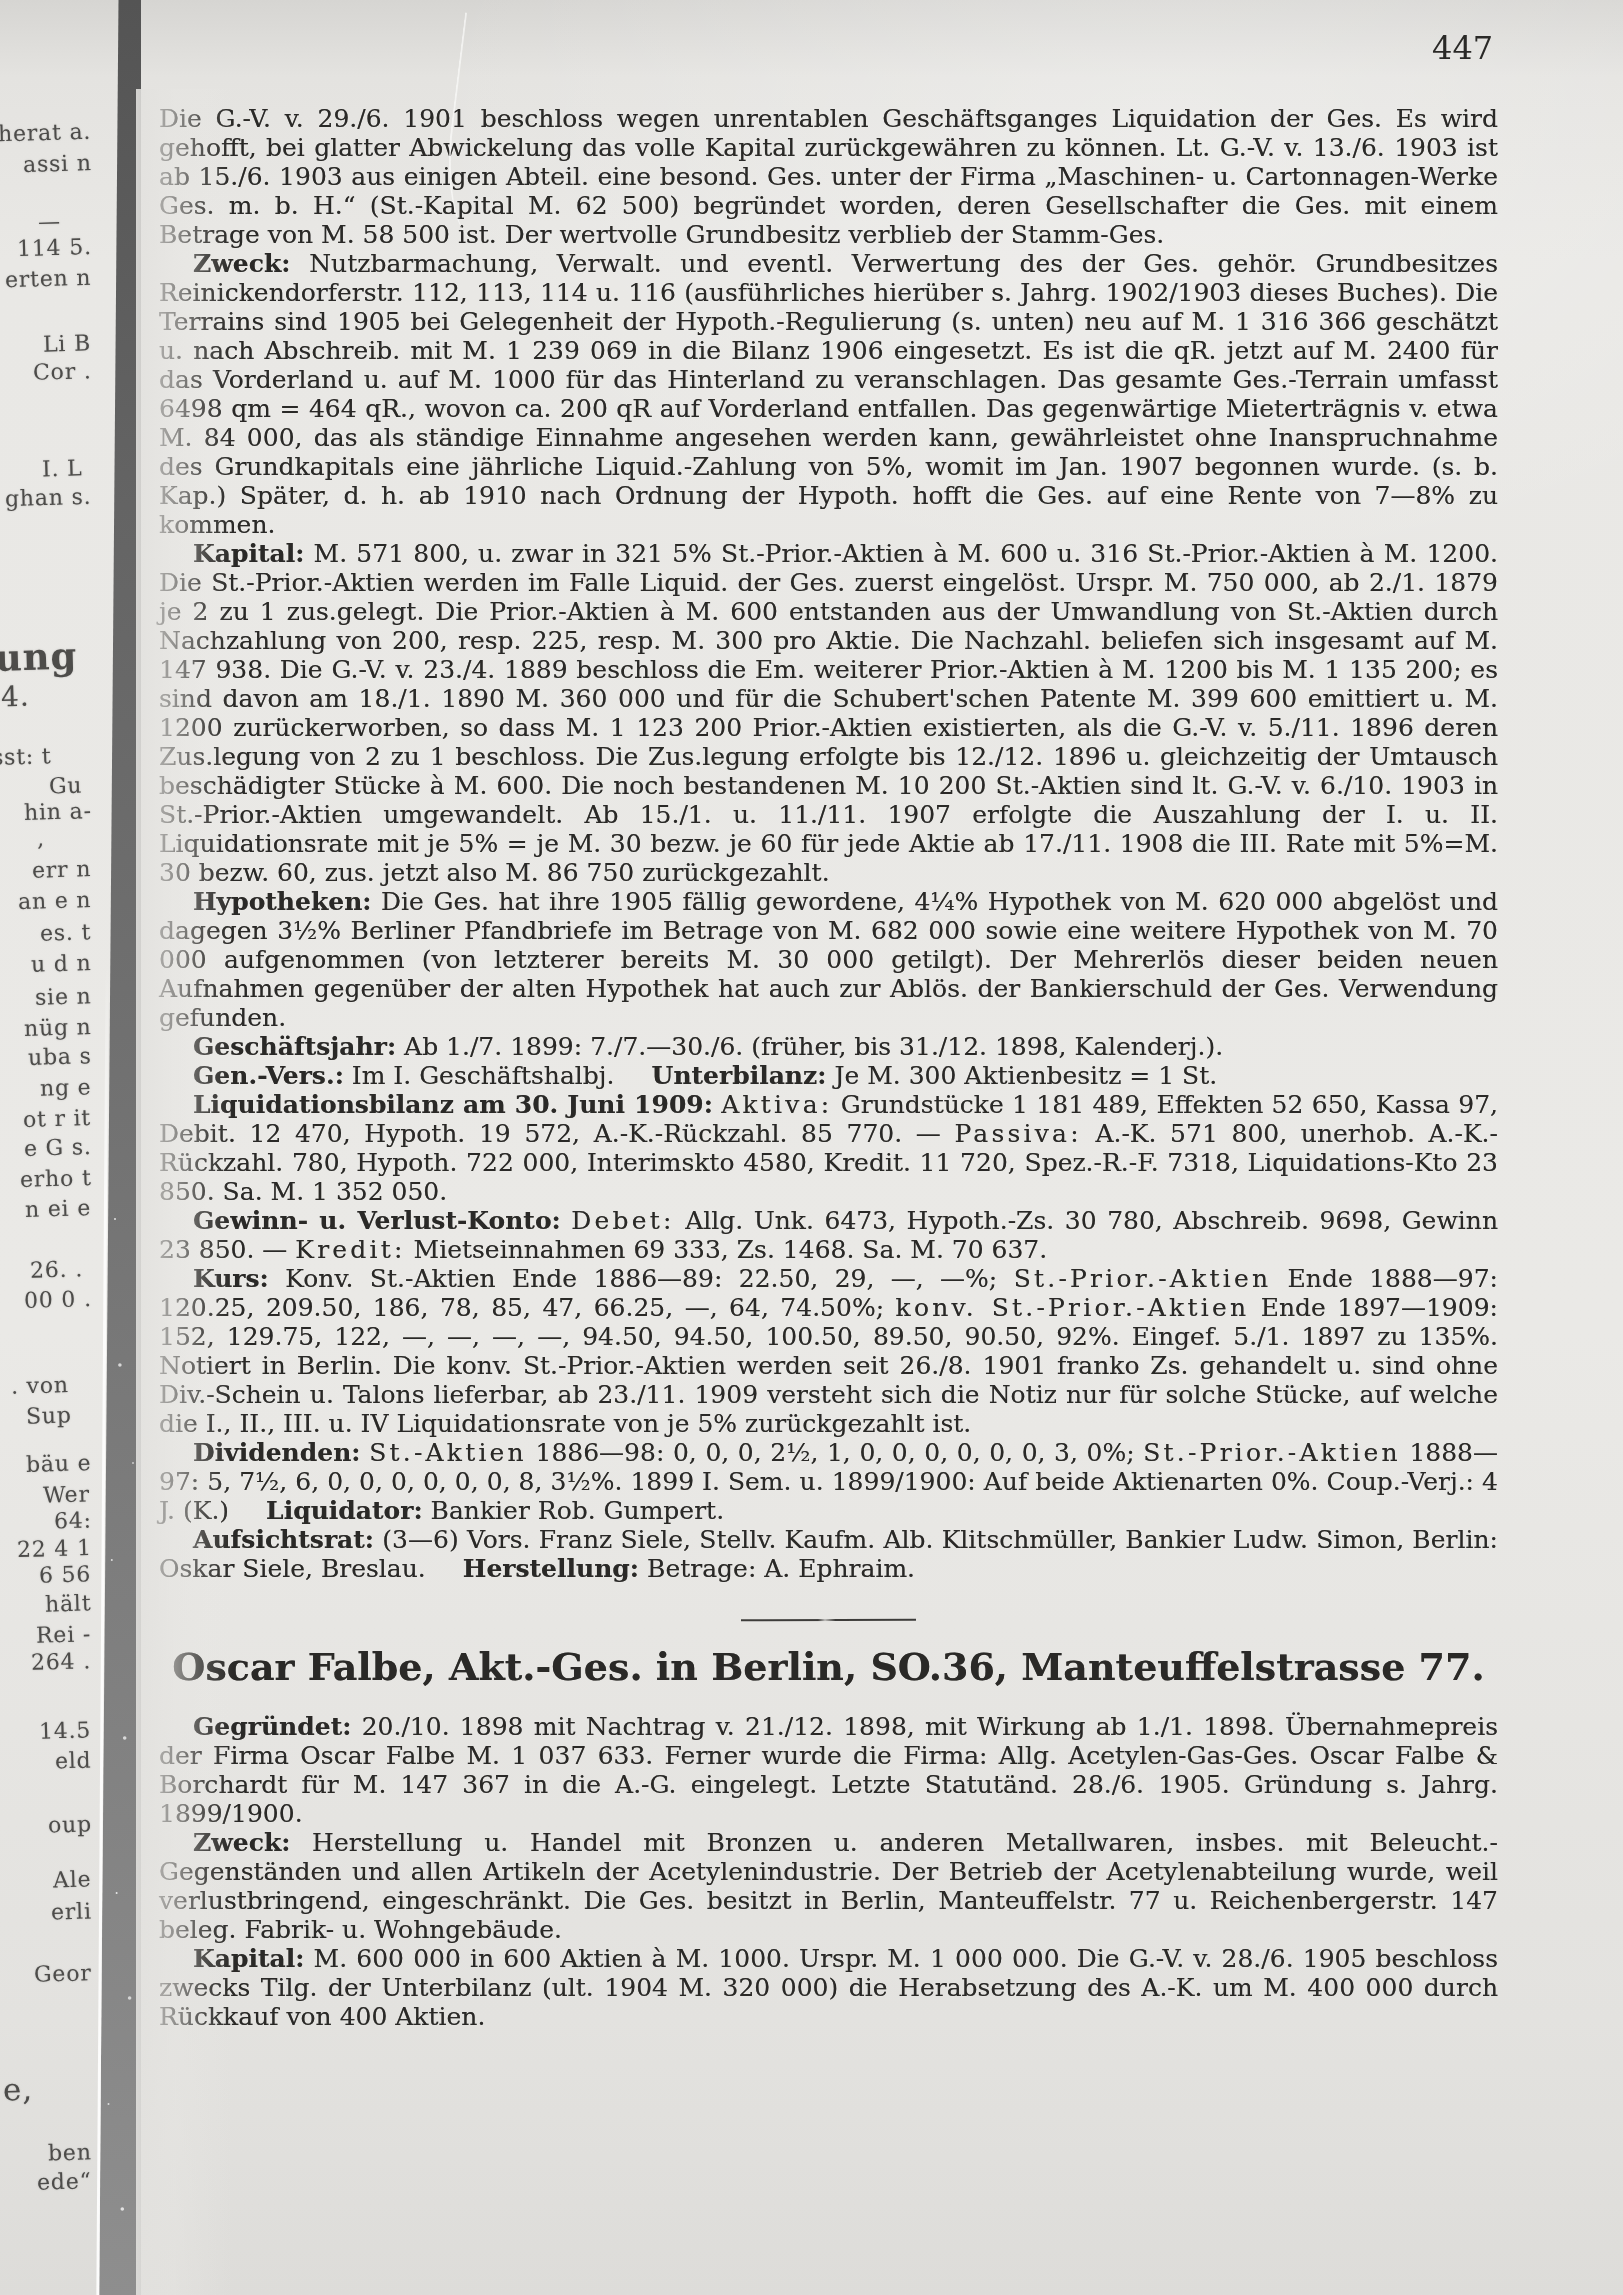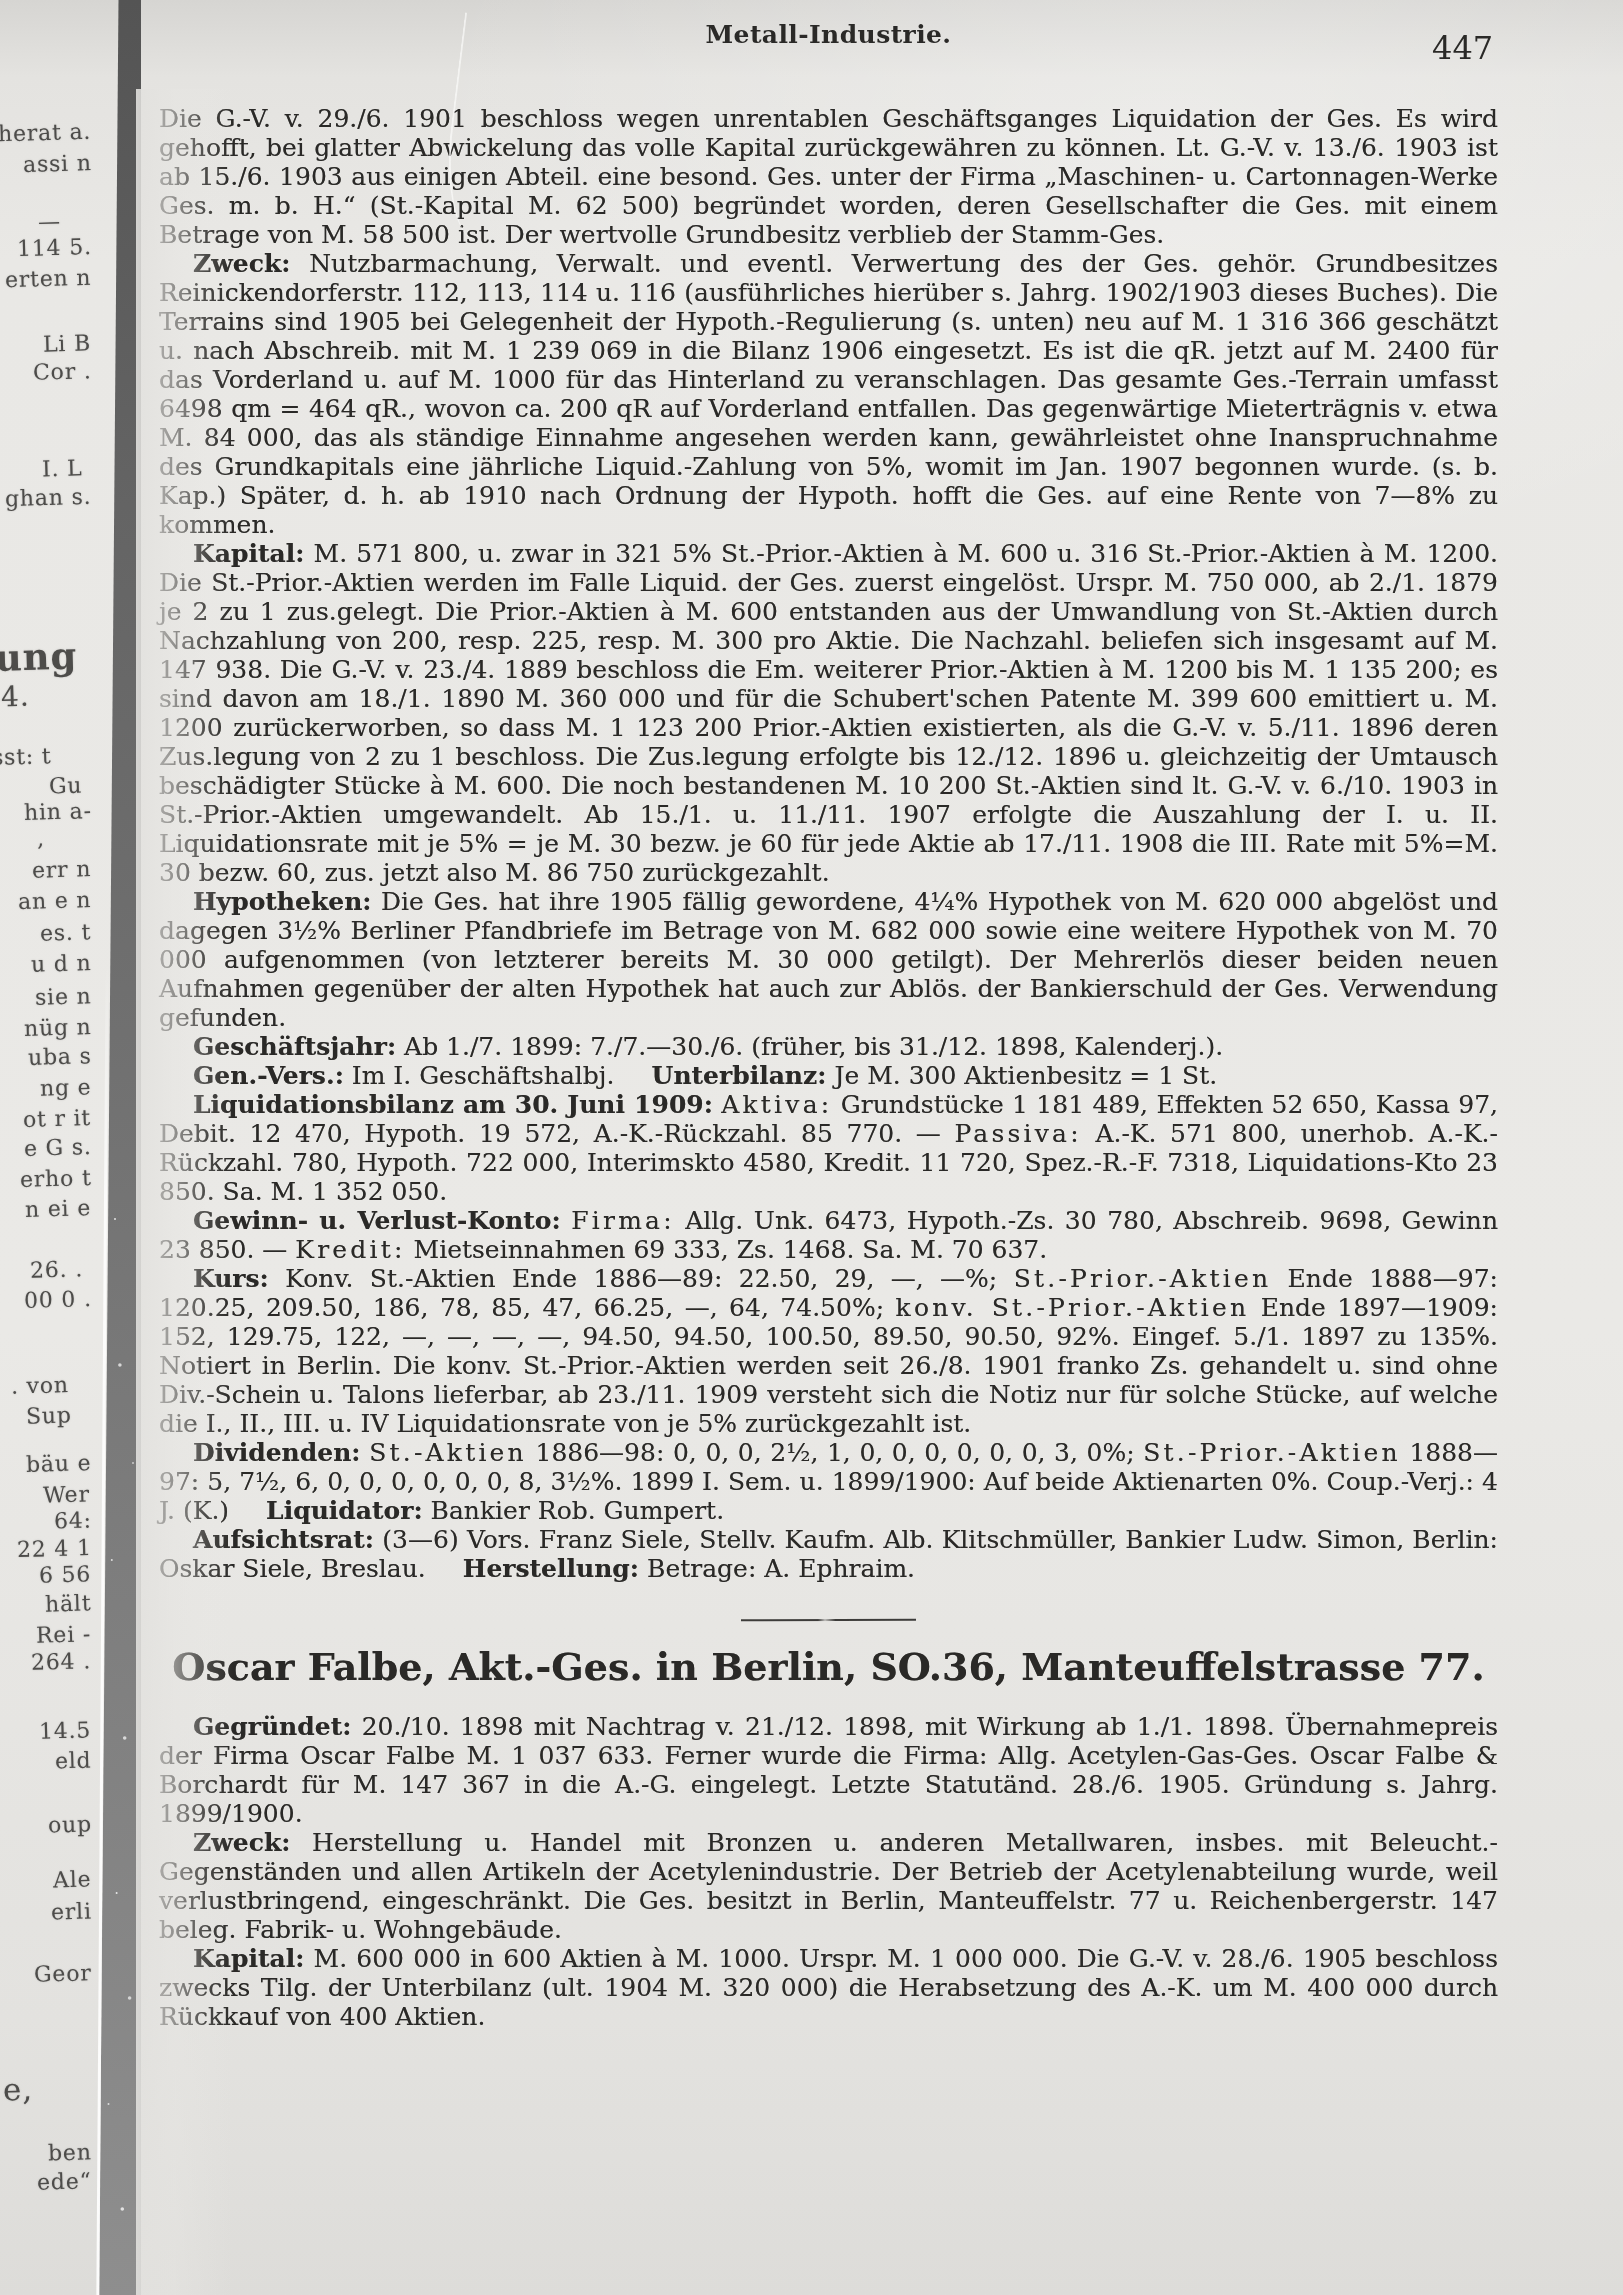--- a/index.html
+++ b/index.html
@@ -132,21 +132,20 @@
 
   <div class="gutter"></div>
   <div class="page-edge-highlight"></div>
   <div class="speckles"></div>
 
   <div class="scratch"></div>
 
   <div class="content">
 
     <div class="header-row">
-      <div class="running-title">Metall-Industrie.</div>
       <div class="page-number">447</div>
     </div>
 
     <div class="body">
 
     <p class="para noindent">
         <span><span>Die G.-V. v. 29./6. 1901 beschloss wegen unrentablen Geschäftsganges Liquidation der Ges. Es wird gehofft, bei glatter Abwickelung das volle Kapital zurückgewähren zu können. Lt. G.-V. v. 13./6. 1903 ist ab 15./6. 1903 aus einigen Abteil. eine besond. Ges. unter der Firma „Maschinen- u. Cartonnagen-Werke Ges. m. b. H.“ (St.-Kapital M. 62 500) begründet worden, deren Gesellschafter die Ges. mit einem Betrage von M. 58 500 ist.  Der wertvolle Grundbesitz verblieb der Stamm-Ges.</span></span>
       </p>
         <p class="para">
         <span><span class="bold">Zweck:</span><span> Nutzbarmachung, Verwalt. und eventl. Verwertung des der Ges. gehör. Grundbesitzes Reinickendorferstr. 112, 113, 114 u. 116 (ausführliches hierüber s. Jahrg. 1902/1903 dieses Buches).  Die Terrains sind 1905 bei Gelegenheit der Hypoth.-Regulierung (s. unten) neu auf M. 1 316 366 geschätzt u. nach Abschreib. mit M. 1 239 069 in die Bilanz 1906 eingesetzt.  Es ist die qR. jetzt auf M. 2400 für das Vorderland u. auf M. 1000 für das Hinterland zu veranschlagen.  Das gesamte Ges.-Terrain umfasst 6498 qm = 464 qR., wovon ca. 200 qR auf Vorderland entfallen.  Das gegenwärtige Mieterträgnis v. etwa M. 84 000, das als ständige Einnahme angesehen werden kann, gewährleistet ohne Inanspruchnahme des Grundkapitals eine jährliche Liquid.-Zahlung von 5%, womit im Jan. 1907 begonnen wurde. (s. b. Kap.)  Später, d. h. ab 1910 nach Ordnung der Hypoth. hofft die Ges. auf eine Rente von 7—8% zu kommen.</span></span>
@@ -160,21 +159,21 @@
         <p class="para">
         <span><span class="bold">Geschäftsjahr:</span><span> Ab 1./7. 1899: 7./7.—30./6. (früher, bis 31./12. 1898, Kalenderj.).</span></span>
       </p>
         <p class="para">
         <span><span class="bold">Gen.-Vers.:</span><span> Im I. Geschäftshalbj.</span><span class="bold gap">Unterbilanz:</span><span> Je M. 300 Aktienbesitz = 1 St.</span></span>
       </p>
         <p class="para">
         <span><span class="bold">Liquidationsbilanz am 30. Juni 1909:</span><span> </span><span class="sperr">Aktiva:</span><span> Grundstücke 1 181 489, Effekten 52 650, Kassa 97, Debit. 12 470, Hypoth. 19 572, A.-K.-Rückzahl. 85 770. — </span><span class="sperr">Passiva:</span><span> A.-K. 571 800, unerhob. A.-K.-Rückzahl. 780, Hypoth. 722 000, Interimskto 4580, Kredit. 11 720, Spez.-R.-F. 7318, Liquidations-Kto 23 850.  Sa. M. 1 352 050.</span></span>
       </p>
         <p class="para">
-        <span><span class="bold">Gewinn- u. Verlust-Konto:</span><span> </span><span class="sperr">Firma:</span><span> Allg. Unk. 6473, Hypoth.-Zs. 30 780, Abschreib. 9698, Gewinn 23 850. — </span><span class="sperr">Kredit:</span><span> Mietseinnahmen 69 333, Zs. 1468.  Sa. M. 70 637.</span></span>
+        <span><span class="bold">Gewinn- u. Verlust-Konto:</span><span> </span><span class="sperr">Debet:</span><span> Allg. Unk. 6473, Hypoth.-Zs. 30 780, Abschreib. 9698, Gewinn 23 850. — </span><span class="sperr">Kredit:</span><span> Mietseinnahmen 69 333, Zs. 1468.  Sa. M. 70 637.</span></span>
       </p>
         <p class="para">
         <span><span class="bold">Kurs:</span><span> Konv. St.-Aktien Ende 1886—89: 22.50, 29, —, —%; </span><span class="sperr">St.-Prior.-Aktien</span><span> Ende 1888—97: 120.25, 209.50, 186, 78, 85, 47, 66.25, —, 64, 74.50%; </span><span class="sperr">konv. St.-Prior.-Aktien</span><span> Ende 1897—1909: 152, 129.75, 122, —, —, —, —, 94.50, 94.50, 100.50, 89.50, 90.50, 92%.  Eingef. 5./1. 1897 zu 135%.  Notiert in Berlin.  Die konv. St.-Prior.-Aktien werden seit 26./8. 1901 franko Zs. gehandelt u. sind ohne Div.-Schein u. Talons lieferbar, ab 23./11. 1909 versteht sich die Notiz nur für solche Stücke, auf welche die I., II., III. u. IV Liquidationsrate von je 5% zurückgezahlt ist.</span></span>
       </p>
         <p class="para">
         <span><span class="bold">Dividenden:</span><span> </span><span class="sperr">St.-Aktien</span><span> 1886—98: 0, 0, 0, 2½, 1, 0, 0, 0, 0, 0, 0, 3, 0%; </span><span class="sperr">St.-Prior.-Aktien</span><span> 1888—97: 5, 7½, 6, 0, 0, 0, 0, 0, 0, 8, 3½%.  1899 I. Sem. u. 1899/1900: Auf beide Aktienarten 0%.  Coup.-Verj.: 4 J. (K.)</span><span class="bold gap">Liquidator:</span><span> Bankier Rob. Gumpert.</span></span>
       </p>
         <p class="para">
         <span><span class="bold">Aufsichtsrat:</span><span> (3—6) Vors. Franz Siele, Stellv. Kaufm. Alb. Klitschmüller, Bankier Ludw. Simon, Berlin: Oskar Siele, Breslau.</span><span class="bold gap">Herstellung:</span><span> Betrage: A. Ephraim.</span></span>
       </p>

